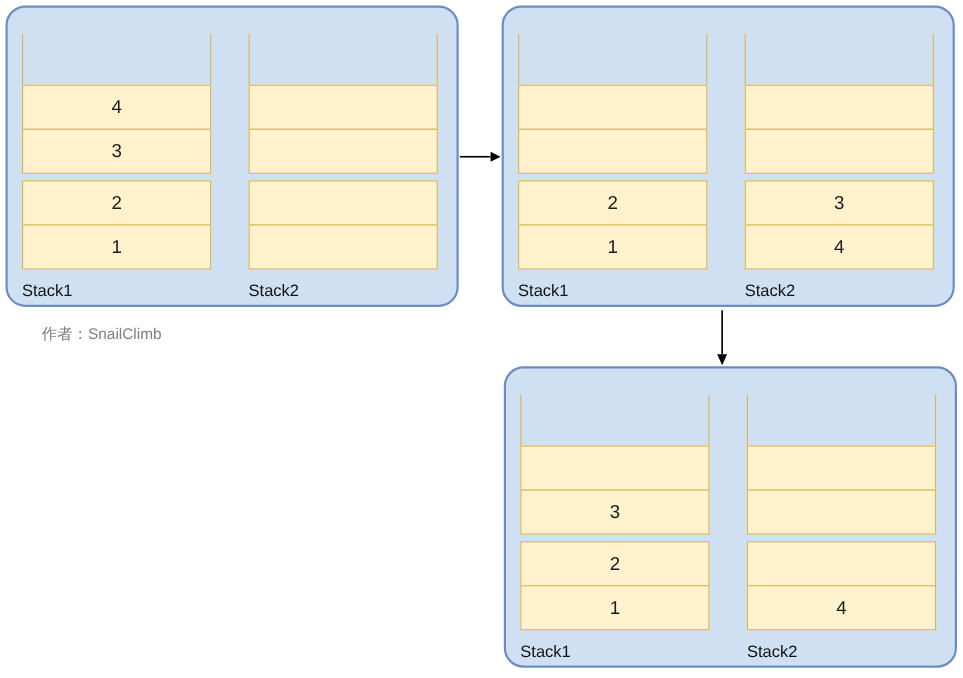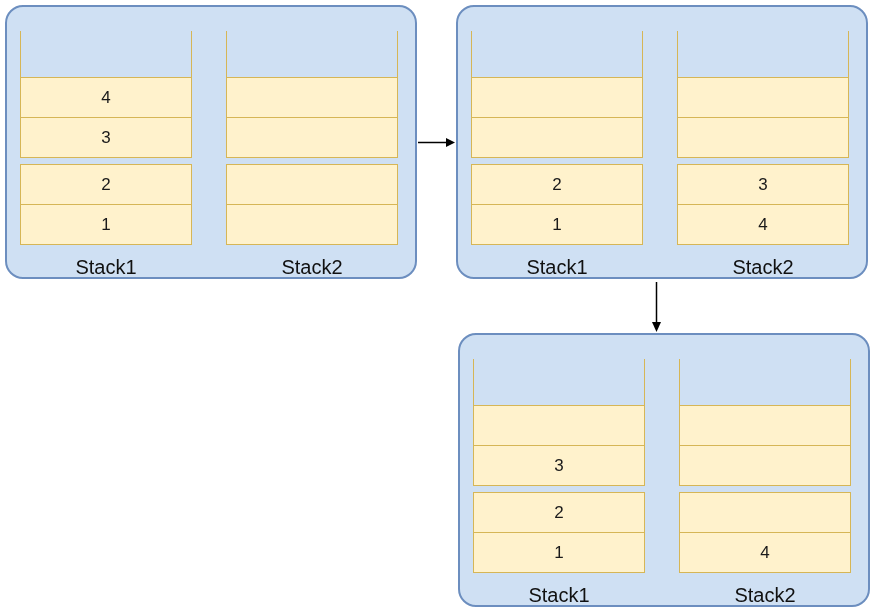--- a/index.html
+++ b/index.html
@@ -46,22 +46,22 @@
     align-items: center;
     justify-content: center;
     font-size: 17px;
     color: #1a1a1a;
     box-sizing: border-box;
   }
   .cells .cell:first-child { margin-top: 0; }
   .cells .cell:nth-child(3) { margin-top: 6px; }
   .stack-label {
     margin-top: 11px;
-    text-align: center;
-    font-size: 20px;
+    text-align: left;
+    font-size: 15px;
     color: #111111;
   }
   .note {
     position: absolute;
     left: 38px;
     top: 291px;
     font-size: 14px;
     color: #7f7f7f;
     line-height: 24px;
   }
@@ -148,15 +148,16 @@
     <line x1="0" y1="8.5" x2="28" y2="8.5" stroke="#000000" stroke-width="1.5"></line>
     <polygon points="28,4 37,8.5 28,13" fill="#000000"></polygon>
   </svg>
 
   <svg class="arrow" style="left:648px;top:282px;" width="17" height="50" viewBox="0 0 17 50">
     <line x1="8.5" y1="0" x2="8.5" y2="40" stroke="#000000" stroke-width="1.5"></line>
     <polygon points="4,40 8.5,50 13,40" fill="#000000"></polygon>
   </svg>
 
   <div class="note">
+    <div>作者：SnailClimb</div>
   </div>
 
 </div>
 
 </body></html>

